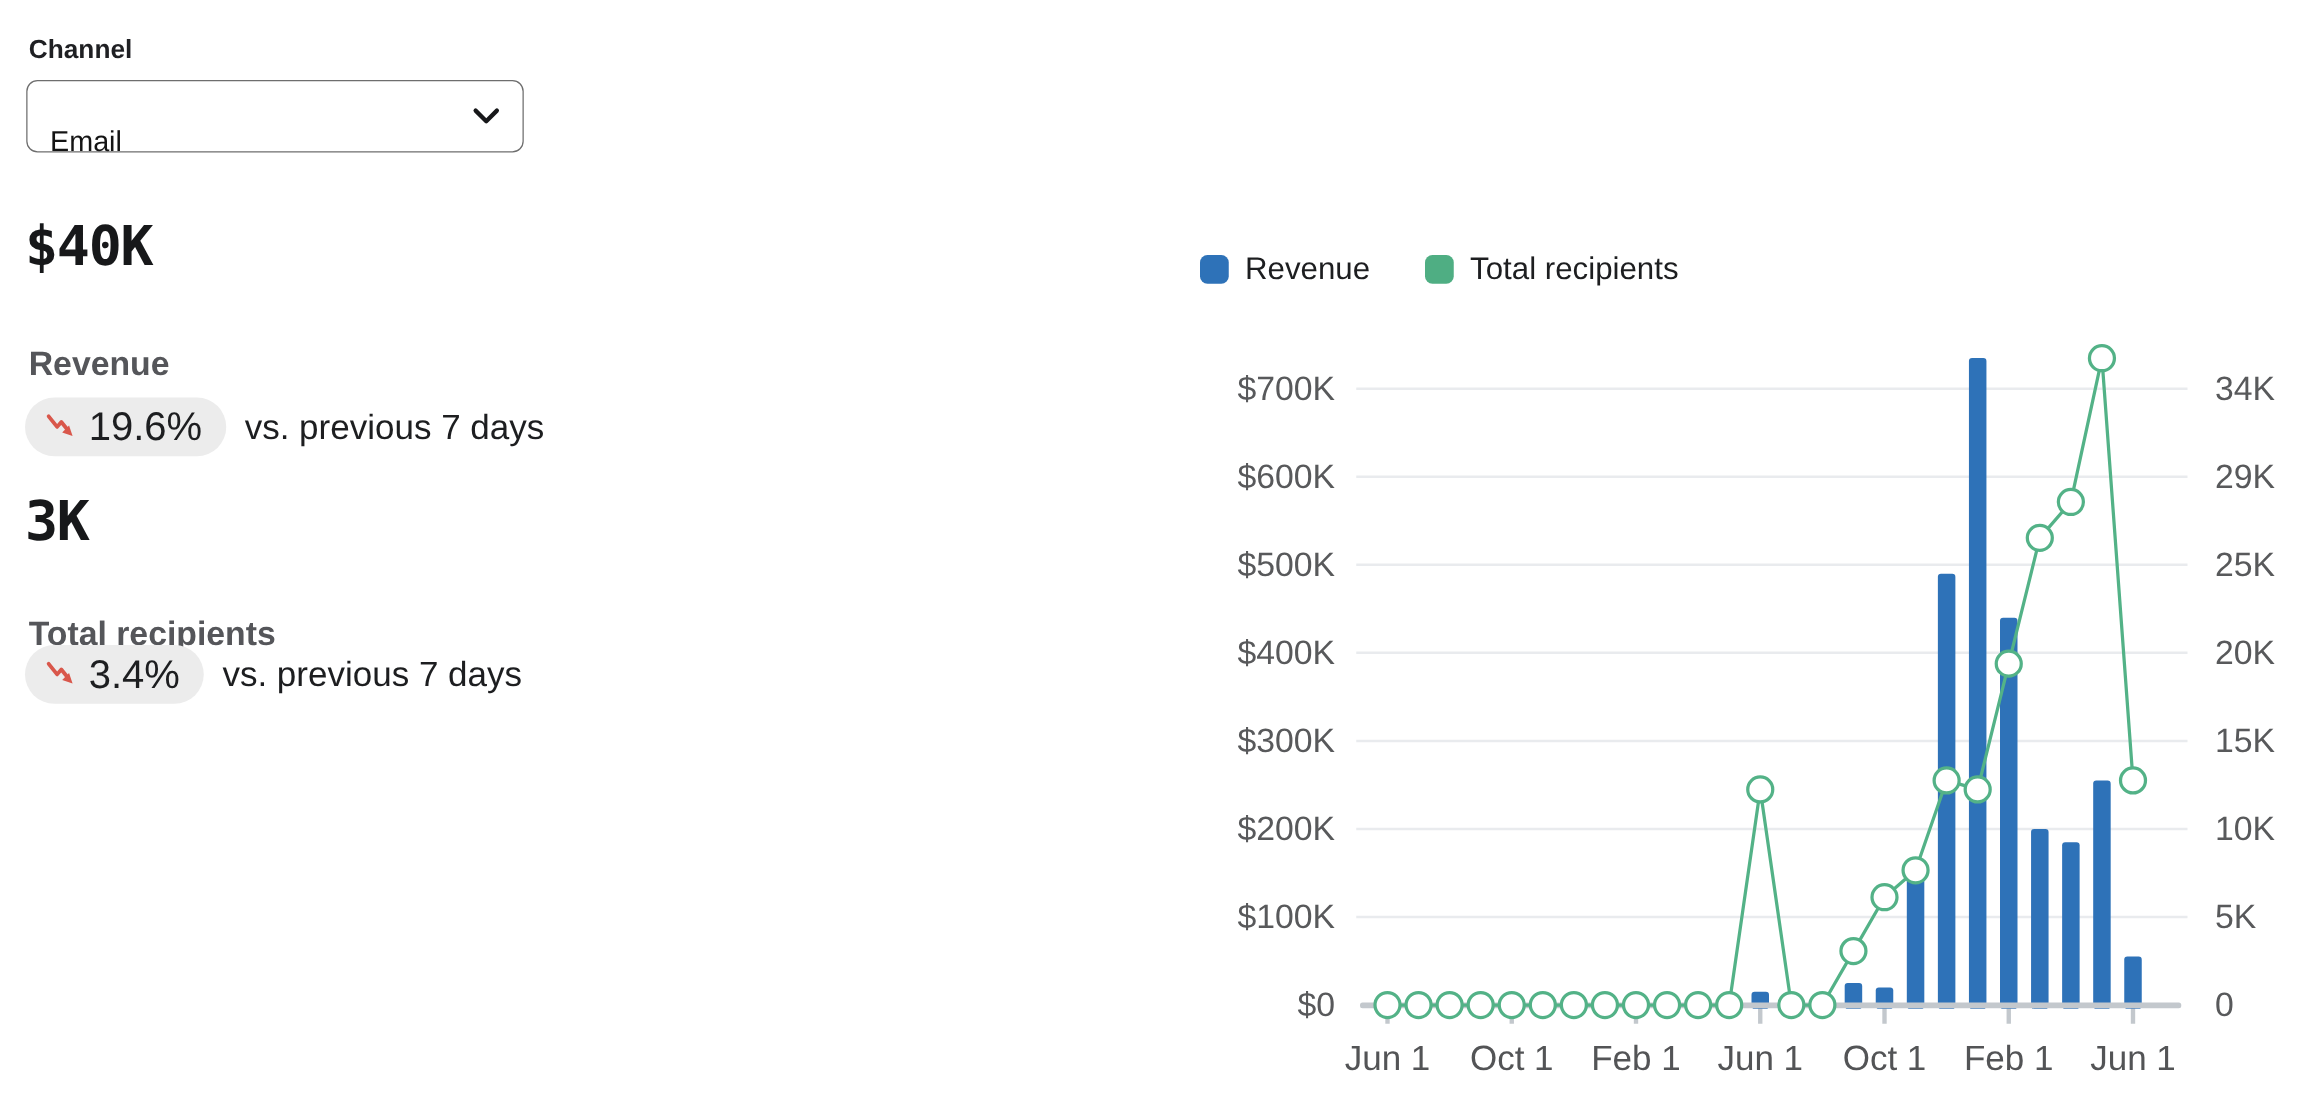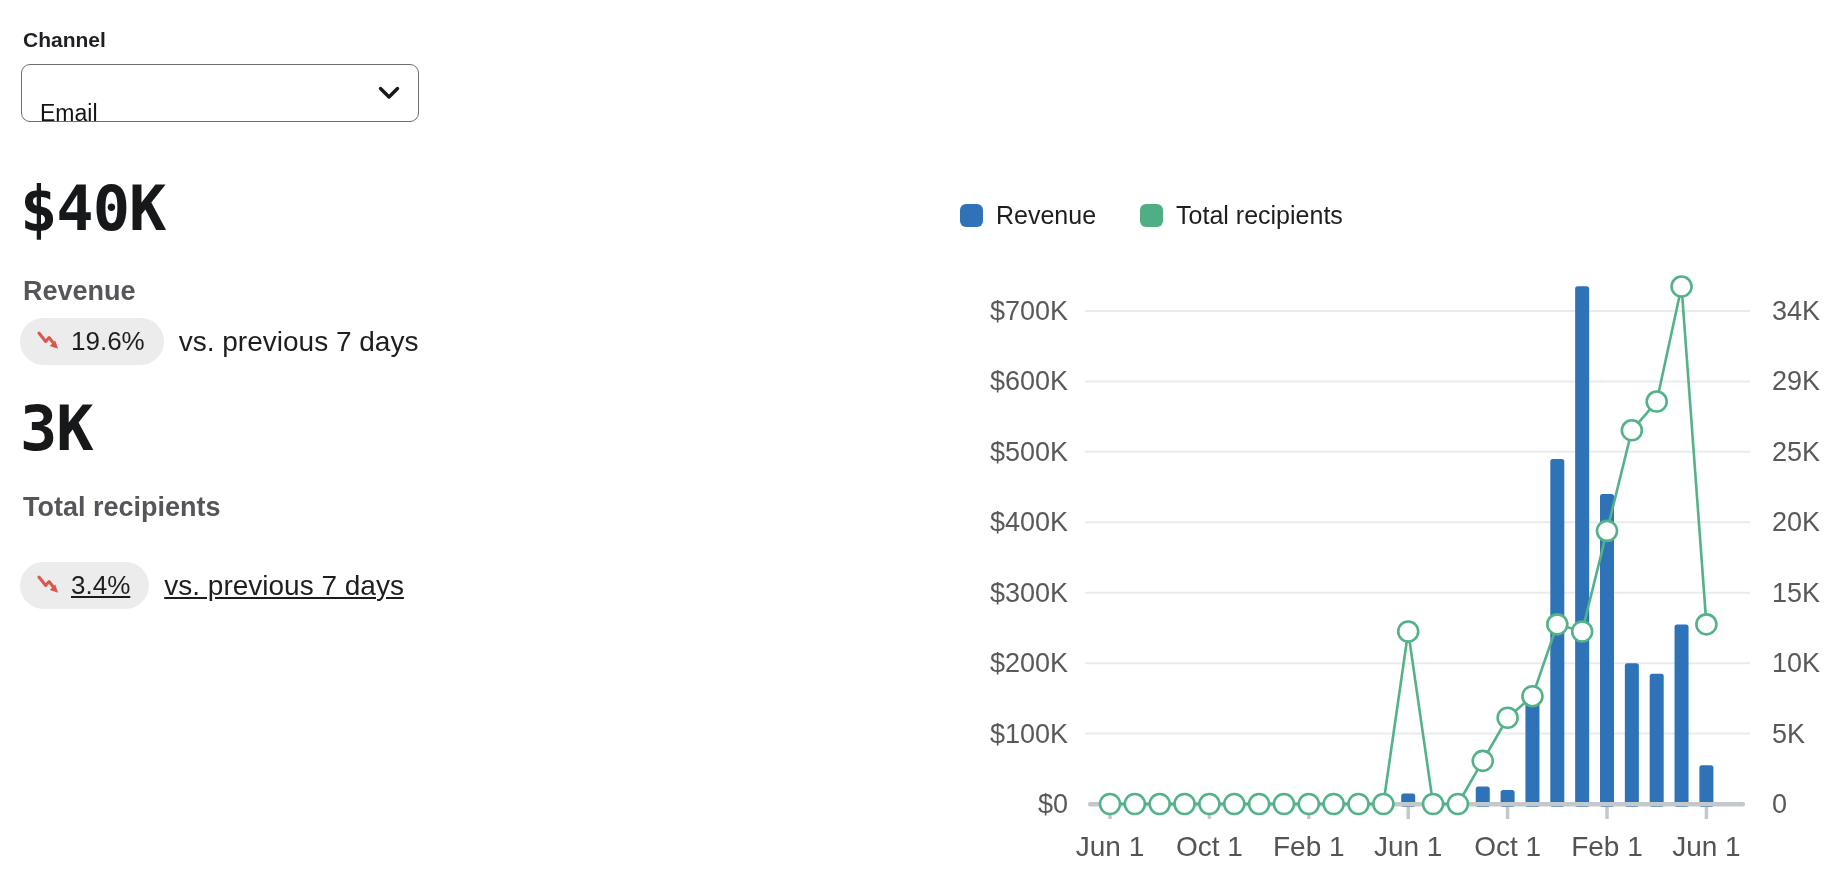--- a/index.html
+++ b/index.html
@@ -9,26 +9,26 @@
 
   
   .channel-label { position:absolute; left:23px; top:28px; font-size:21px; font-weight:600; color:#1f2023; }
   .select { position:absolute; left:21px; top:64px; width:398px; height:58px;
     border:1.5px solid #6e6e6e; border-radius:9px; display:flex; align-items:center;
     padding:0 18px; cursor:pointer; background:#fff; }
   .select-value { font-size:23px; color:#141414; flex:1;margin-top:40px; }
   .chevron { width:22px; height:14px; }
 
   .metric-value { position:absolute; left:20px; font-family:"DejaVu Sans Mono", monospace;
-    font-weight:600; font-size:62px; letter-spacing:-1px; color:#17181a; }
+    font-weight:600; font-size:44px; letter-spacing:-1px; color:#17181a; }
   .metric-label { position:absolute; left:23px; font-size:27px; font-weight:600; color:#55565a; }
   .delta-row { position:absolute; left:20px; display:flex; align-items:center; gap:15px; }
   .pill { display:inline-flex; align-items:center; gap:9px; background:#ececec;
     border-radius:24px; height:47px; padding:0 19px 0 15px; }
-  .pill-text { font-size:26px; color:#1d1e20; }
+  .pill-text { font-size:32px; color:#1d1e20; }
   .vs-text { font-size:28px; color:#1d1e20;text-align:center; }
   .trend-icon { width:27px; height:27px; }
 
   
   .legend { position:absolute; left:960px; top:201px; display:flex; align-items:center; gap:44px; }
   .legend-item { display:flex; align-items:center; gap:13px; cursor:pointer; }
   .swatch { width:23px; height:23px; border-radius:6px; display:inline-block; }
   .legend-text { font-size:25px; color:#1d1e20; }
   #chart { position:absolute; left:940px; top:240px; }
 </style>
@@ -53,21 +53,21 @@
         <path d="M3.5,4.5 L9.5,12 L12.5,8.5 L16.5,13.5" fill="none" stroke="#d9574b" stroke-width="2.7" stroke-linecap="round" stroke-linejoin="round"></path>
         <polygon points="20.5,18.5 13.1,16.0 18.0,11.1" fill="#d9574b"></polygon>
       </svg>
       <span class="pill-text">19.6%</span>
     </span>
     <span class="vs-text">vs. previous 7 days</span>
   </div>
 
   <div class="metric-value" style="top:392px;">3K</div>
   <div class="metric-label" style="top:492px;">Total recipients</div>
-  <div class="delta-row" style="top:562px;text-decoration:underline;">
+  <div class="delta-row" style="top:516px;">
     <span class="pill">
       <svg class="trend-icon" viewBox="0 0 24 24">
         <path d="M3.5,4.5 L9.5,12 L12.5,8.5 L16.5,13.5" fill="none" stroke="#d9574b" stroke-width="2.7" stroke-linecap="round" stroke-linejoin="round"></path>
         <polygon points="20.5,18.5 13.1,16.0 18.0,11.1" fill="#d9574b"></polygon>
       </svg>
       <span class="pill-text">3.4%</span>
     </span>
     <span class="vs-text">vs. previous 7 days</span>
   </div>
 

